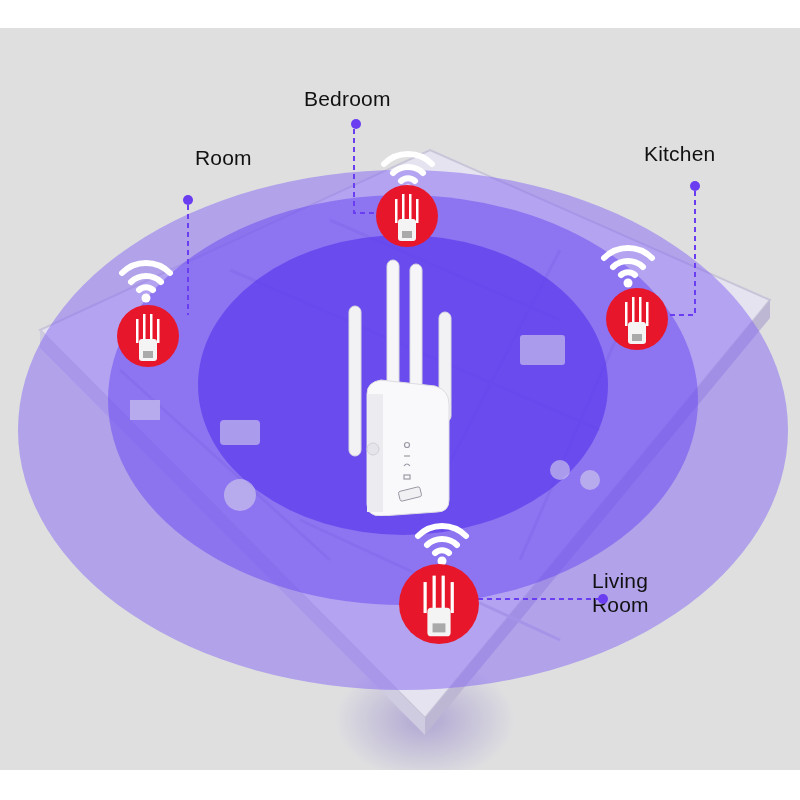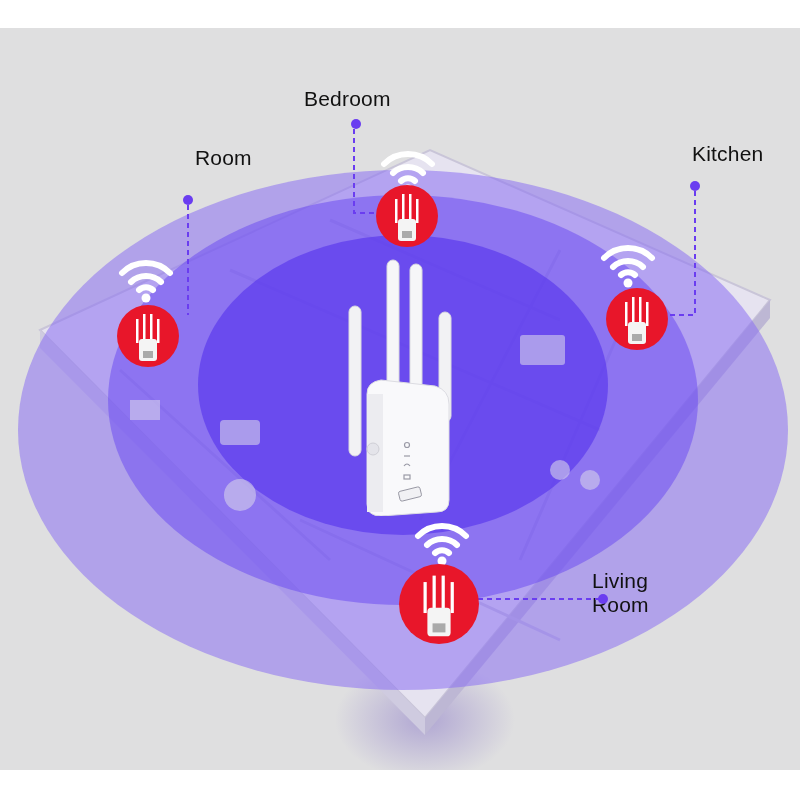--- a/index.html
+++ b/index.html
@@ -64,21 +64,21 @@
 
   <div class="callout">
     <div class="label" style="left:304px;top:59px;">Bedroom</div>
     <div class="pin" style="left:351px;top:91px;"></div>
     <svg style="position:absolute;left:352px;top:101px;" width="30" height="90">
       <polyline points="2,0 2,84 26,84" fill="none" stroke="#6a3df0" stroke-width="2" stroke-dasharray="5,4"></polyline>
     </svg>
   </div>
 
   <div class="callout">
-    <div class="label" style="left:644px;top:114px;margin-left:48px;">Kitchen</div>
+    <div class="label" style="left:644px;top:114px;">Kitchen</div>
     <div class="pin" style="left:690px;top:153px;"></div>
     <svg style="position:absolute;left:665px;top:163px;" width="32" height="130">
       <polyline points="30,0 30,124 0,124" fill="none" stroke="#6a3df0" stroke-width="2" stroke-dasharray="5,4"></polyline>
     </svg>
   </div>
 
   <div class="callout">
     <div class="label" style="left:592px;top:541px;">Living Room</div>
     <svg style="position:absolute;left:478px;top:565px;" width="140" height="12">
       <line x1="0" y1="6" x2="122" y2="6" stroke="#6a3df0" stroke-width="2" stroke-dasharray="5,4"></line>

